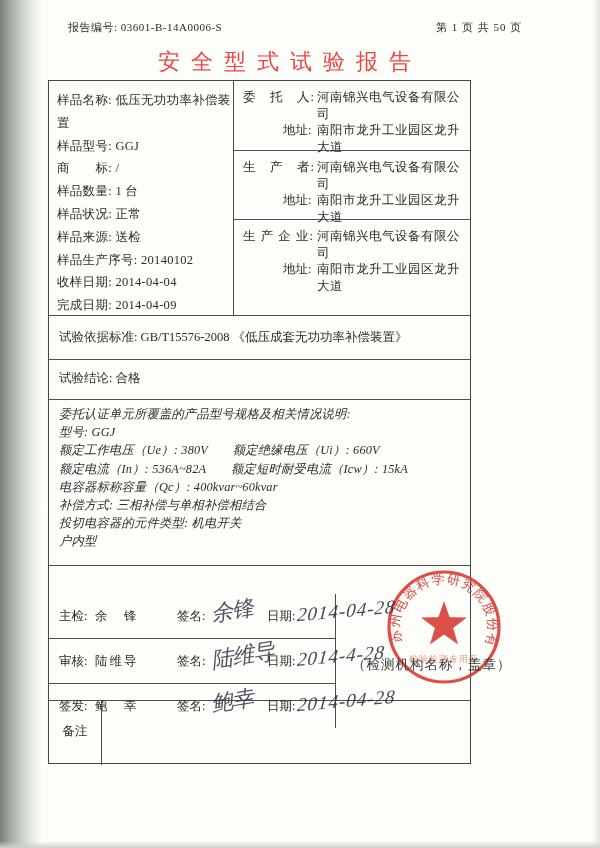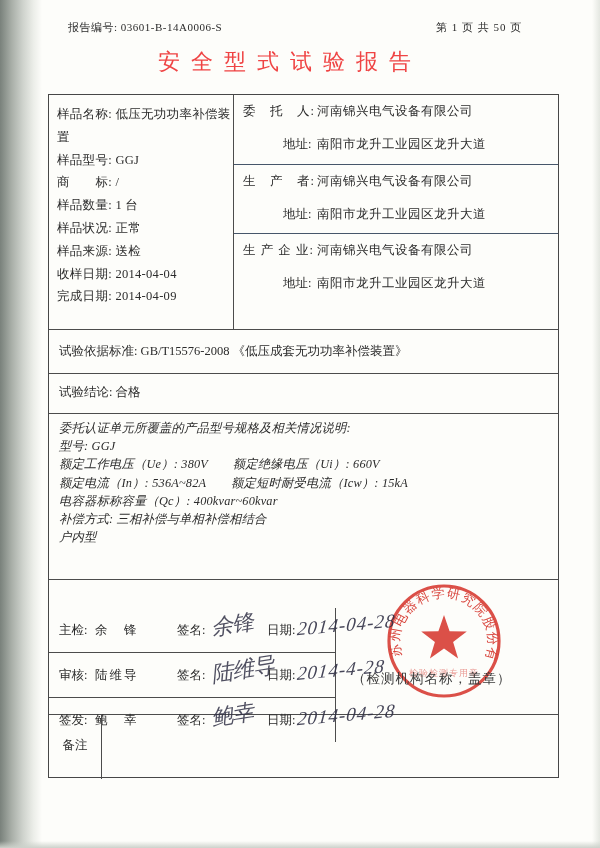--- a/index.html
+++ b/index.html
@@ -22,21 +22,21 @@
     background:linear-gradient(0deg,#cdd2cb 0%,rgba(252,252,250,0) 100%);
   }
   .header-row{position:absolute;left:0;top:20px;width:600px;height:20px;font-size:11px;}
   .report-no{position:absolute;left:68px;top:0;letter-spacing:.5px;}
   .page-info{position:absolute;left:436px;top:0;letter-spacing:1px;}
   .doc-title{
     position:absolute;left:0;top:47px;width:580px;text-align:center;
     font-size:22px;letter-spacing:11px;color:#ef4444;font-weight:500;
   }
   .tbl{
-    position:absolute;left:48px;top:94px;width:511px;height:684px;
+    position:absolute;left:48px;top:80px;width:423px;height:684px;
     border:1.5px solid #474747;box-sizing:border-box;background:transparent;font-size:12.5px;
   }
   .tbl .line{white-space:pre;}
   .row-a{position:absolute;left:0;top:0;width:100%;height:235px;border-bottom:1px solid #4c4c4c;box-sizing:border-box;}
   .cell-sample{
     position:absolute;left:0;top:0;width:185px;height:100%;
     border-right:1px solid #4c4c4c;box-sizing:border-box;padding:8px 4px 0 8px;
   }
   .cell-sample .line{line-height:22.8px;letter-spacing:.3px;}
   .col-parties{position:absolute;left:185px;top:0;right:0;height:100%;}
@@ -93,20 +93,21 @@
 
   <div class="row-a">
     <div class="cell-sample">
       <div class="line">样品名称: 低压无功功率补偿装</div>
       <div class="line">置</div>
       <div class="line">样品型号: GGJ</div>
       <div class="line">商　　标: /</div>
       <div class="line">样品数量: 1 台</div>
       <div class="line">样品状况: 正常</div>
       <div class="line">样品来源: 送检</div>
+      <div class="line">样品生产序号: 20140102</div>
       <div class="line">收样日期: 2014-04-04</div>
       <div class="line">完成日期: 2014-04-09</div>
     </div>
     <div class="col-parties">
       <div class="party-cell p0">
         <span class="party-role">委　托　人:</span>
         <span class="party-name">河南锦兴电气设备有限公司</span>
         <span class="party-addr-label">地址:</span>
         <span class="party-addr">南阳市龙升工业园区龙升大道</span>
       </div>
@@ -133,20 +134,21 @@
     <span class="line">试验结论: 合格</span>
   </div>
 
   <div class="row-d">
     <div class="line">委托认证单元所覆盖的产品型号规格及相关情况说明:</div>
     <div class="line">型号: GGJ</div>
     <div class="line">额定工作电压（Ue）: 380V　　额定绝缘电压（Ui）: 660V</div>
     <div class="line">额定电流（In）: 536A~82A　　额定短时耐受电流（Icw）: 15kA</div>
     <div class="line">电容器标称容量（Qc）: 400kvar~60kvar</div>
     <div class="line">补偿方式: 三相补偿与单相补偿相结合</div>
+    <div class="line">投切电容器的元件类型: 机电开关</div>
     <div class="line">户内型</div>
   </div>
 
   <div class="row-e">
     <div class="sig-col">
       <div class="sig-row s0">
         <span class="sig-role">主检:</span>
         <span class="sig-name">余　锋</span>
         <span class="sig-label">签名:</span>
         <span class="hw hw-sig">余锋</span>

